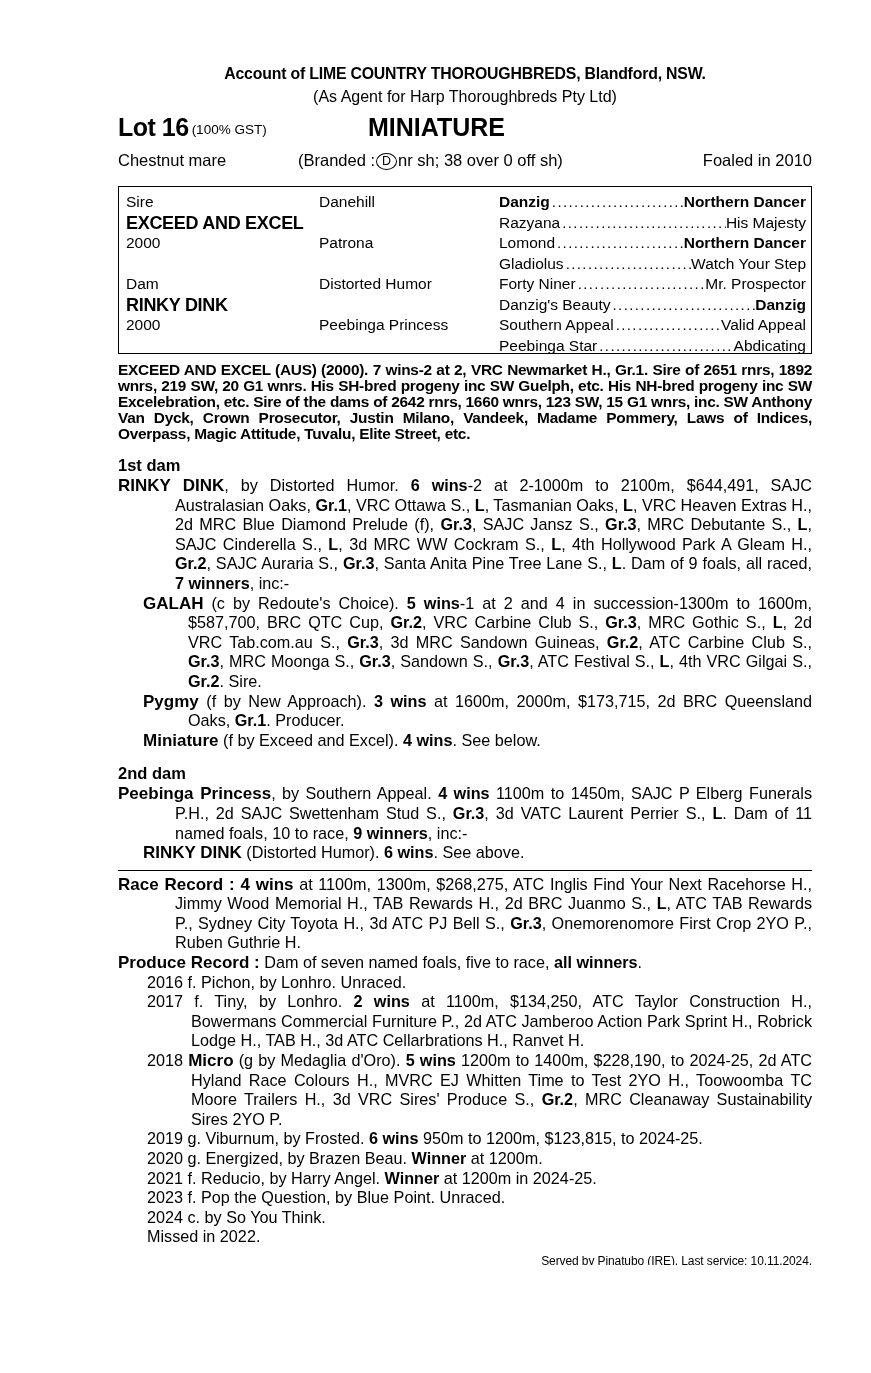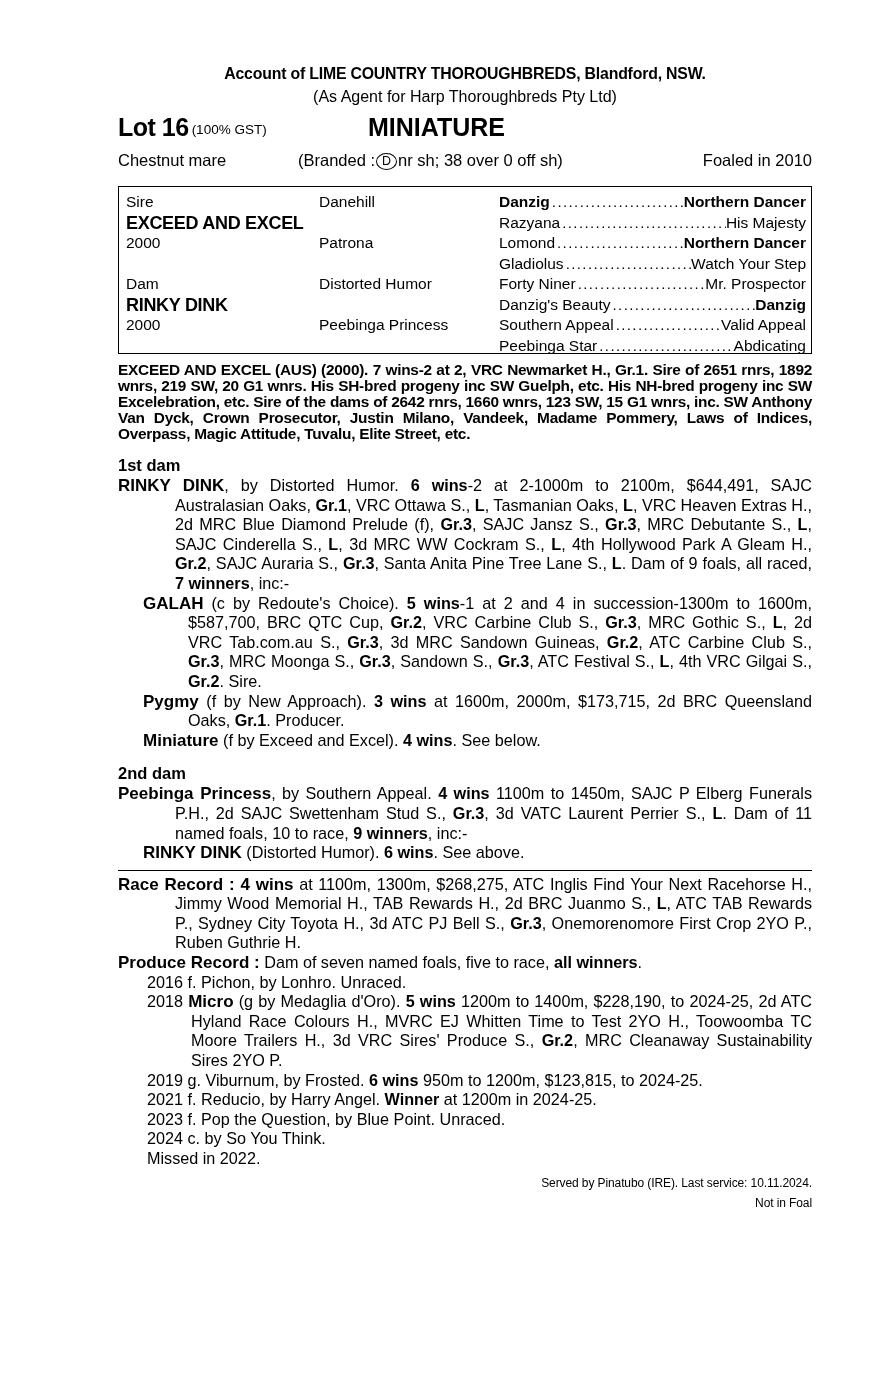--- a/index.html
+++ b/index.html
@@ -286,22 +286,24 @@
     <div class="rrblock">
       <hr class="rule">
       <div class="rrline" style="margin-top:4px">
         <span class="plabel">Race Record : 4 wins</span><span id="rr-text"> at 1100m, 1300m, $268,275, ATC Inglis Find Your Next Racehorse H., Jimmy Wood Memorial H., TAB Rewards H., 2d BRC Juanmo S., <b class="b">L</b>, ATC TAB Rewards P., Sydney City Toyota H., 3d ATC PJ Bell S., <b class="b">Gr.3</b>, Onemorenomore First Crop 2YO P., Ruben Guthrie H.</span>
       </div>
       <div class="rrline" style="padding-left:0;text-indent:0">
         <span class="plabel">Produce Record :</span><span id="pr-text"> Dam of seven named foals, five to race, <b class="b">all winners</b>.</span>
       </div>
       <div id="foals">
           <div class="foal short"><span>2016 </span><span>f. Pichon, by Lonhro. Unraced.</span></div>
+          <div class="foal"><span>2017 </span><span>f. Tiny, by Lonhro. <b class="b">2 wins</b> at 1100m, $134,250, ATC Taylor Construction H., Bowermans Commercial Furniture P., 2d ATC Jamberoo Action Park Sprint H., Robrick Lodge H., TAB H., 3d ATC Cellarbrations H., Ranvet H.</span></div>
           <div class="foal"><span>2018 </span><span class="nm-lg">Micro</span><span> (g by Medaglia d'Oro). <b class="b">5 wins</b> 1200m to 1400m, $228,190, to 2024-25, 2d ATC Hyland Race Colours H., MVRC EJ Whitten Time to Test 2YO H., Toowoomba TC Moore Trailers H., 3d VRC Sires' Produce S., <b class="b">Gr.2</b>, MRC Cleanaway Sustainability Sires 2YO P.</span></div>
           <div class="foal short"><span>2019 </span><span>g. Viburnum, by Frosted. <b class="b">6 wins</b> 950m to 1200m, $123,815, to 2024-25.</span></div>
+          <div class="foal short"><span>2020 </span><span>g. Energized, by Brazen Beau. <b class="b">Winner</b> at 1200m.</span></div>
           <div class="foal short"><span>2021 </span><span>f. Reducio, by Harry Angel. <b class="b">Winner</b> at 1200m in 2024-25.</span></div>
           <div class="foal short"><span>2023 </span><span>f. Pop the Question, by Blue Point. Unraced.</span></div>
           <div class="foal short"><span>2024 </span><span>c. by So You Think.</span></div>
         </div>
       <div class="foal short" style="padding-left:29px;text-indent:0">Missed in 2022.</div>
     </div>
 
     <div class="footer">
       <div>Served by Pinatubo (IRE). Last service: 10.11.2024.</div>
       <div>Not in Foal</div>

